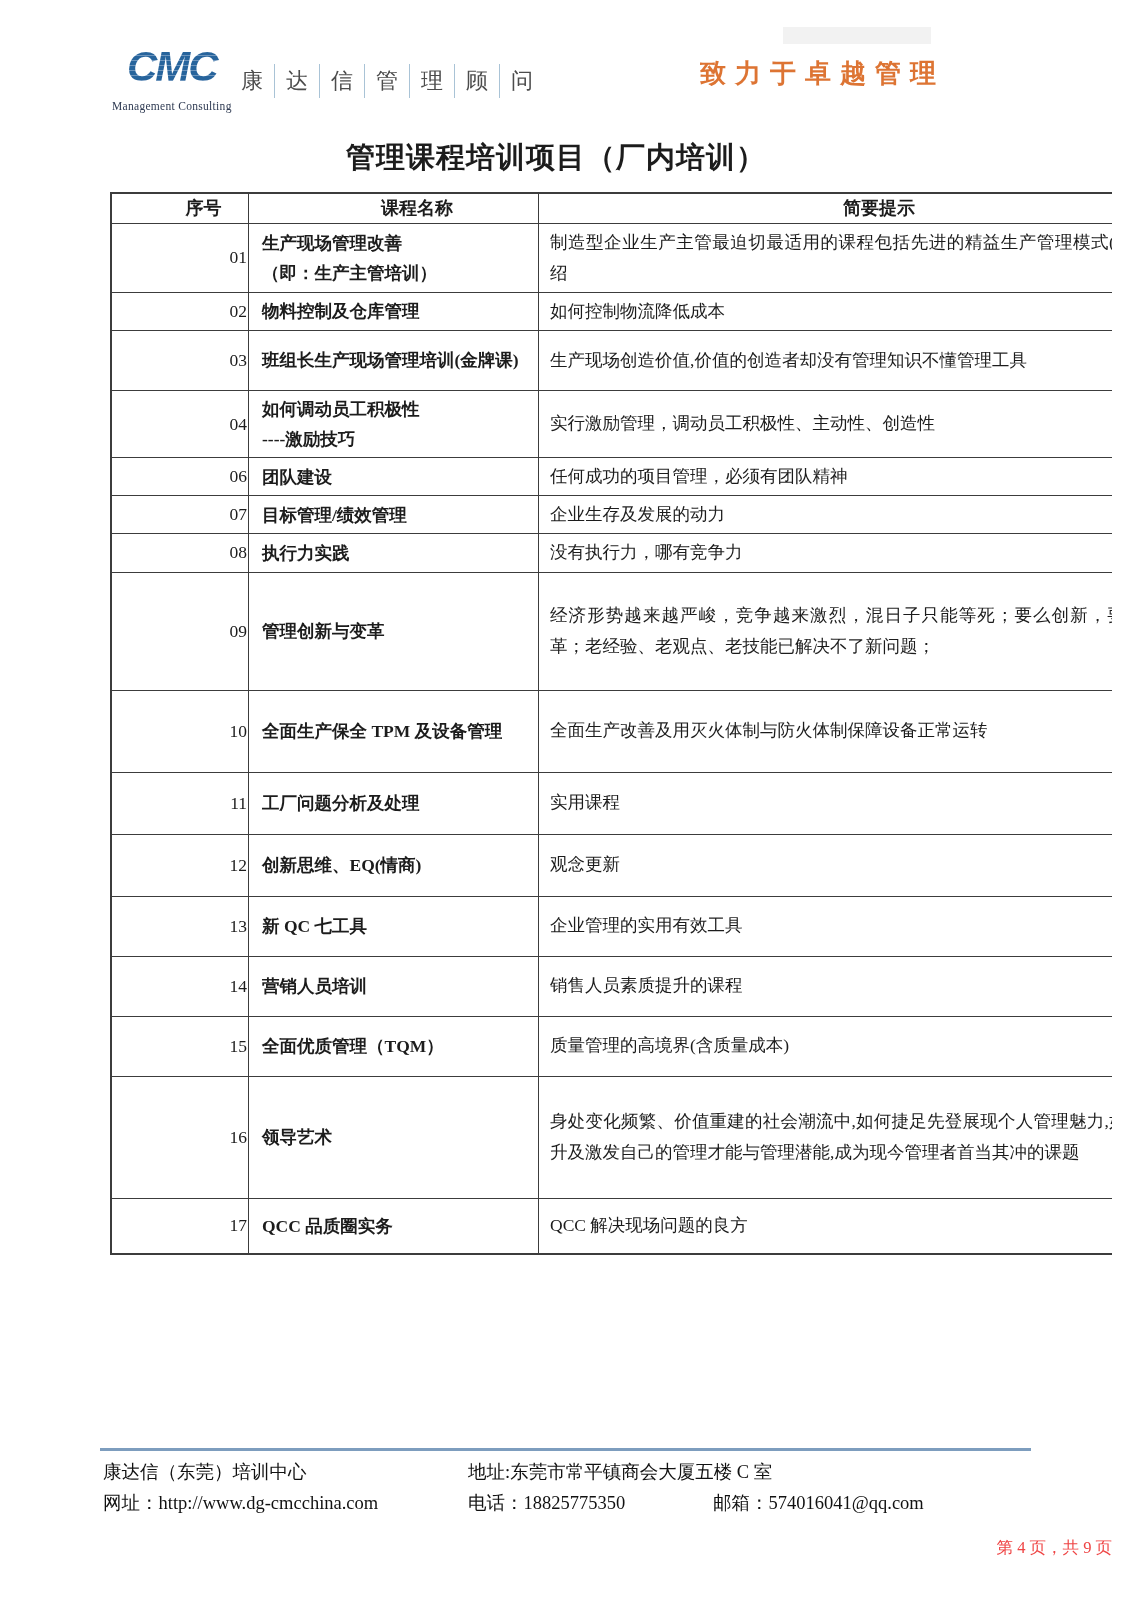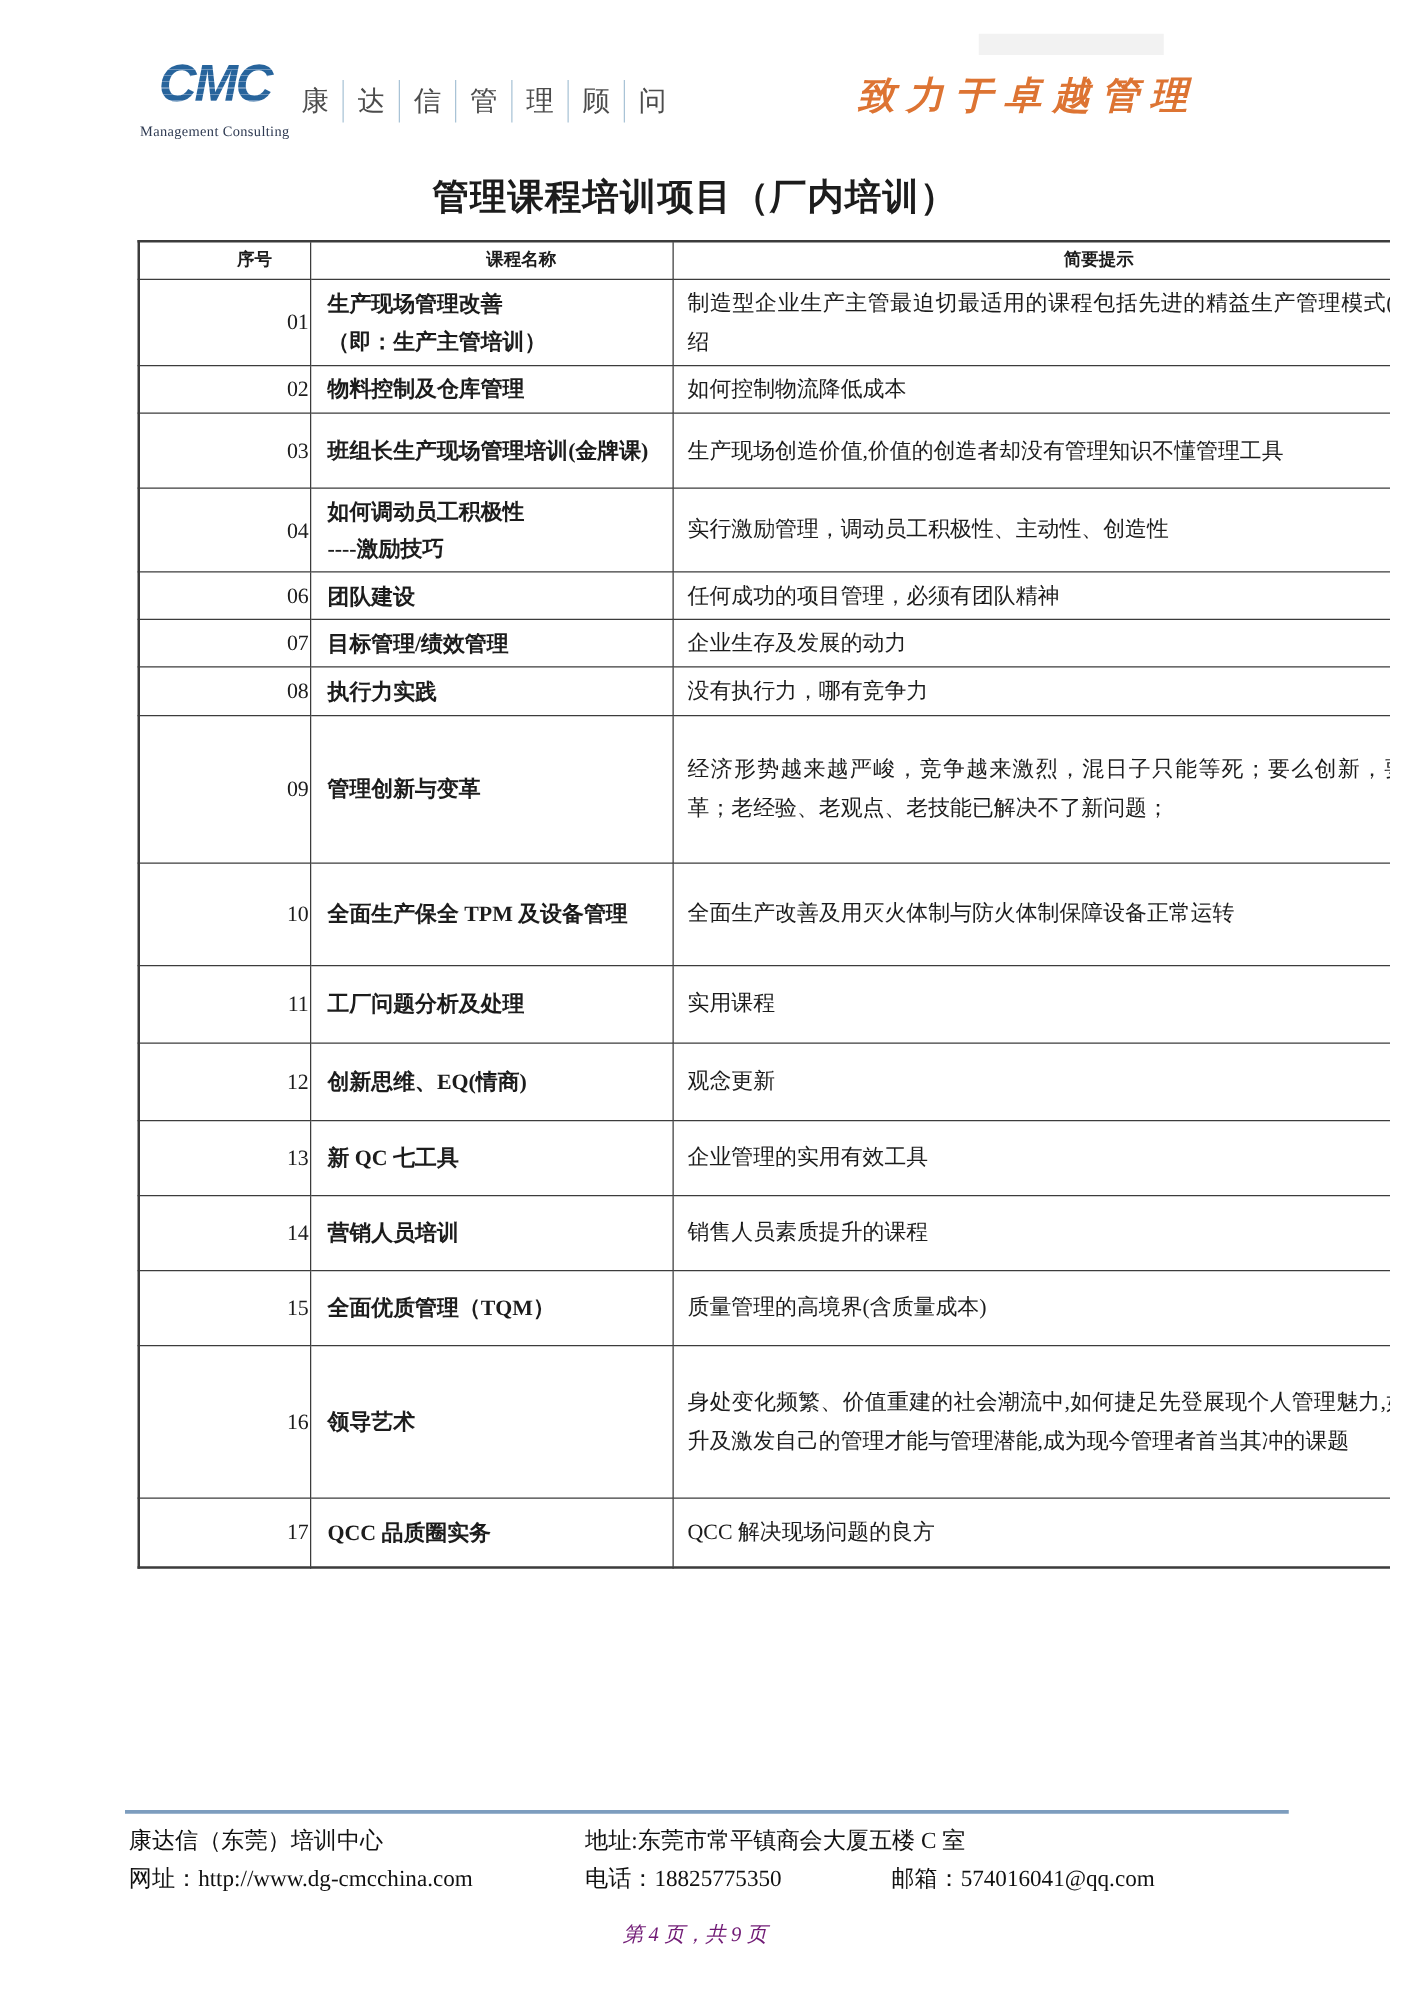--- a/index.html
+++ b/index.html
@@ -27,23 +27,23 @@
     font-size:11.5px;color:#2e3a52;margin-top:12px;letter-spacing:.3px;white-space:nowrap;
   }
   .brand{position:absolute;left:230px;top:64px;display:flex;align-items:center;}
   .brand .ch{
     font-family:"Liberation Sans","DejaVu Sans",sans-serif;
     font-size:22px;color:#4c4c4c;padding:2px 11px;border-right:1px solid #a9c3d6;
   }
   .brand .ch:last-child{border-right:none;}
   .smudge{position:absolute;left:783px;top:27px;width:148px;height:17px;background:#f2f2f2;}
   .slogan{
-    position:absolute;left:686px;top:56px;
+    position:absolute;left:700px;top:56px;
     font-family:"DejaVu Sans",sans-serif;
-    font-style:italic;font-weight:bold;font-size:30px;
+    font-weight:bold;font-size:26px;
     letter-spacing:9px;color:#dd7433;white-space:nowrap;
   }
   
   .title{
     text-align:center;font-size:29px;font-weight:bold;
     margin:6px 0 14px 0;letter-spacing:1px;
   }
   
   table.courses{
     margin-left:110px;width:911px;
@@ -51,41 +51,41 @@
     border:2px solid #3c3c3c;
   }
   table.courses th,table.courses td{
     border:1px solid #3c3c3c;
     vertical-align:middle;
     overflow:hidden;
   }
   th.c-no{width:87px;}
   th.c-name{width:240px;}
   th.c-desc{width:584px;}
-  table.courses th{font-size:14px;font-weight:bold;text-align:center;padding-left:48px;}
+  table.courses th{font-size:18px;font-weight:bold;text-align:center;padding-left:48px;}
   td.no{text-align:right;font-size:17.5px;font-family:"Liberation Serif",serif;}
   td.name{
     font-weight:bold;font-size:17.5px;line-height:1.72;
     padding:3px 8px 3px 13px;white-space:pre-line;text-align:justify;
   }
   td.desc{
     font-size:17.5px;line-height:1.78;
     padding:3px 10px 3px 11px;text-align:justify;
   }
   
   .f-rule{position:absolute;left:100px;top:1448px;width:931px;height:3px;background:#7d9dbe;}
   .f-item{position:absolute;font-size:18.5px;color:#111;white-space:nowrap;}
   .f-org{left:103px;top:1459px;}
   .f-addr{left:468px;top:1459px;}
   .f-web{left:103px;top:1490px;}
   .f-tel{left:468px;top:1490px;}
   .f-mail{left:713px;top:1490px;}
   .page-info{
     position:absolute;left:0;right:0;top:1537px;
-    text-align:center;font-size:16.5px;color:#701a75;font-style:italic;
+    text-align:right;font-size:16.5px;color:#ef4444;
   }
 </style>
 </head>
 <body>
 
 <div class="page">
 
   <div class="hdr">
     <div class="logo">
       <div class="logo-text">CMC</div>

